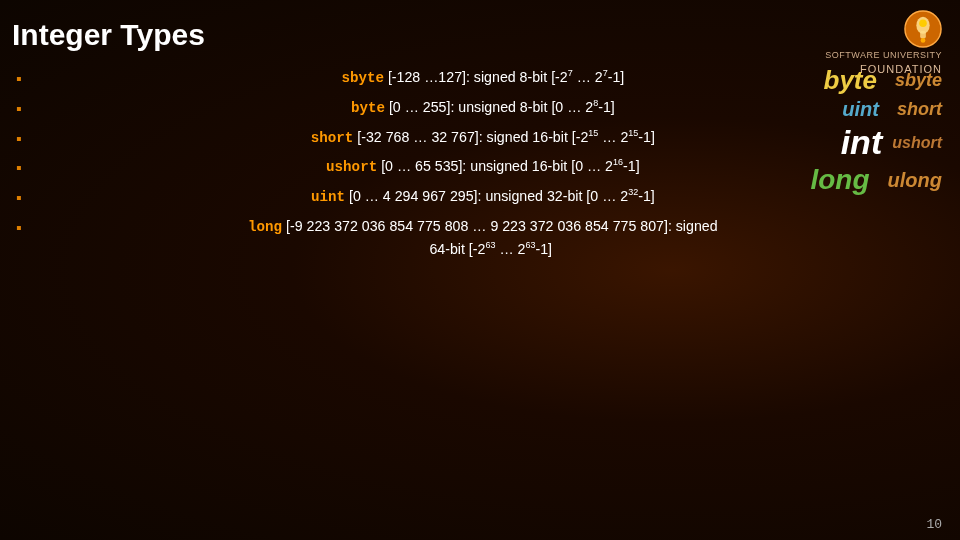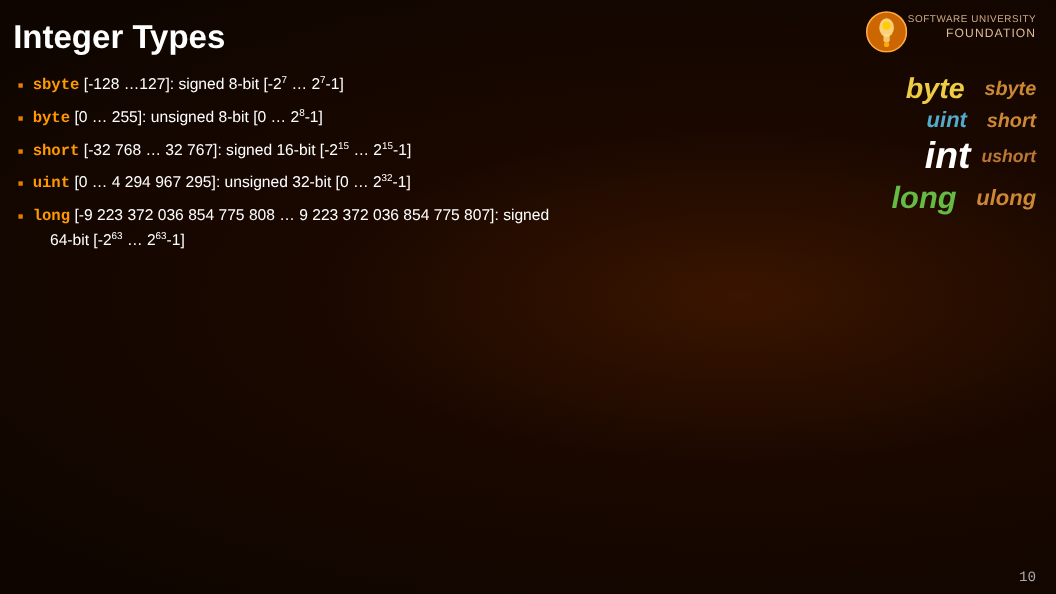--- a/index.html
+++ b/index.html
@@ -38,20 +38,21 @@
       list-style: none;
       font-size: 14.2px;
       line-height: 1.55;
     }
 
     .bullet-list li {
       display: flex;
       align-items: flex-start;
       margin-bottom: 4px;
       padding-left: 4px;
+      text-align: center;
     }
 
     .bullet-list li::before {
       content: '▪';
       color: #e08000;
       font-size: 16px;
       margin-right: 8px;
       margin-top: 1px;
       flex-shrink: 0;
     }
@@ -69,22 +70,22 @@
     sup {
       font-size: 9px;
       vertical-align: super;
     }
 
     .logo-area {
       position: absolute;
       top: 10px;
       right: 18px;
       display: flex;
-      flex-direction: row;
-      align-items: flex-start;
+      flex-direction: column;
+      align-items: flex-end;
       z-index: 2;
     }
 
     .logo-icon {
       width: 38px;
       height: 38px;
     }
 
     .logo-text {
       font-size: 9px;
@@ -224,20 +225,26 @@
       </span>
     </li>
 
     <li>
       <span class="text">
         <code>short</code>
         <span> [-32 768 … 32 767]: signed 16-bit [-2<sup>15</sup> … 2<sup>15</sup>-1]</span>
       </span>
     </li>
 
+    <li>
+      <span class="text">
+        <code>ushort</code>
+        <span> [0 … 65 535]: unsigned 16-bit [0 … 2<sup>16</sup>-1]</span>
+      </span>
+    </li>
 
 
     <li>
       <span class="text">
         <code>uint</code>
         <span> [0 … 4 294 967 295]: unsigned 32-bit [0 … 2<sup>32</sup>-1]</span>
       </span>
     </li>
 
     <li>

